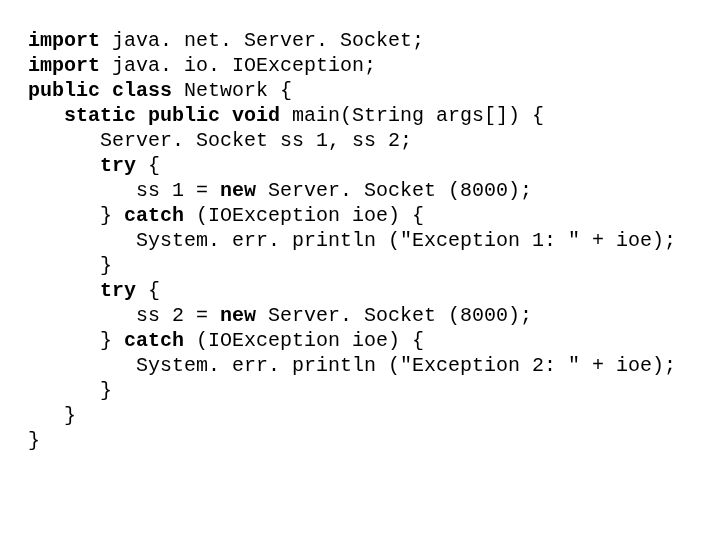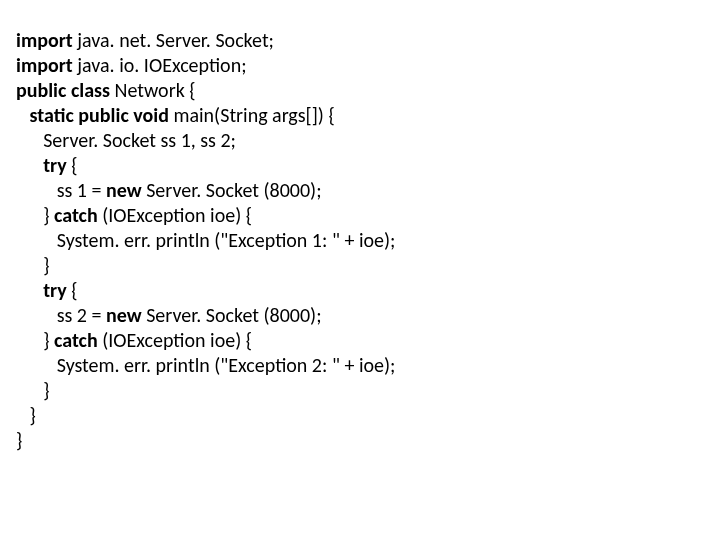--- a/index.html
+++ b/index.html
@@ -7,21 +7,22 @@
     padding: 0;
     width: 720px;
     height: 540px;
     background: #ffffff;
     font-family: Calibri, "Segoe UI", Arial, sans-serif;
     font-size: 20px;
     color: #000000;
     line-height: 1.25;
   }
   .slide {
-    padding: 28px 0 0 16px;
+    padding: 28px 0 0 28px;
     white-space: pre;
+    font-family: Liberation Mono, monospace;
   }
   .b { font-weight: 700; }
 </style>
 </head>
 <body>
 
 <div class="slide" id="slide"><div><span class="b">import </span><span>java. net. Server. Socket;</span></div><div><span class="b">import </span><span>java. io. IOException;</span></div><div><span></span></div><div><span class="b">public class </span><span>Network {</span></div><div>   <span class="b">static public void </span><span>main(String args[]) {</span></div><div>      <span>Server. Socket ss 1, ss 2;</span></div><div>      <span class="b">try </span><span>{</span></div><div>         <span>ss 1 = </span><span class="b">new </span><span>Server. Socket (8000);</span></div><div>      <span>} </span><span class="b">catch </span><span>(IOException ioe) {</span></div><div>         <span>System. err. println ("Exception 1: " + ioe);</span></div><div>      <span>}</span></div><div>      <span class="b">try </span><span>{</span></div><div>         <span>ss 2 = </span><span class="b">new </span><span>Server. Socket (8000);</span></div><div>      <span>} </span><span class="b">catch </span><span>(IOException ioe) {</span></div><div>         <span>System. err. println ("Exception 2: " + ioe);</span></div><div>      <span>}</span></div><div>   <span>}</span></div><div><span>}</span></div></div>
 
 </body></html>

